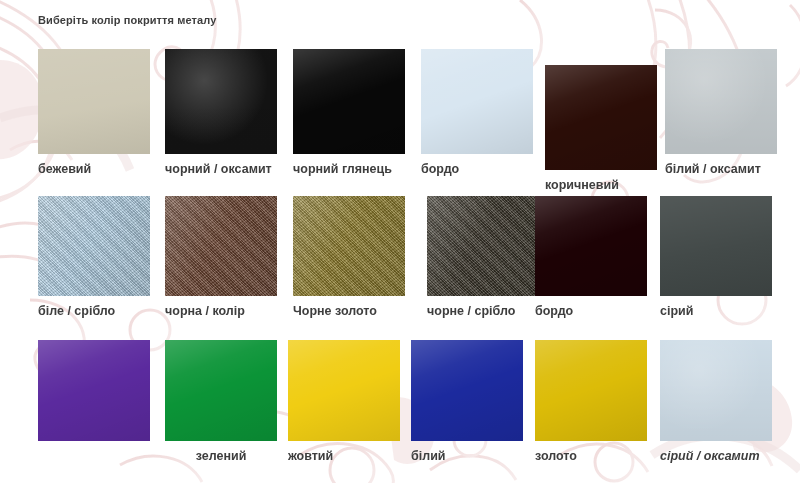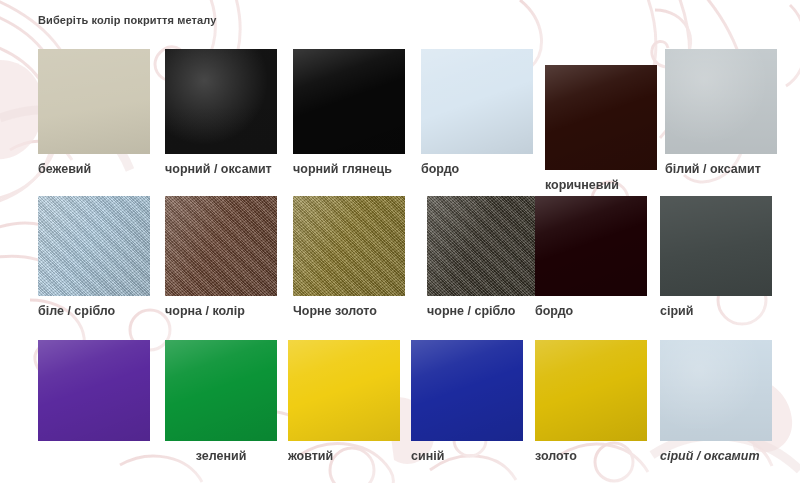--- a/index.html
+++ b/index.html
@@ -231,21 +231,21 @@
       <div class="swatch-cell row-3" style="left: 288px; top: 337px;">
         <div class="swatch-chip" style="background: rgb(240, 205, 19);">
           <div class="sheen" style="background: linear-gradient(160deg, rgba(255, 255, 255, 0.2) 0%, rgba(255, 255, 255, 0.05) 28%, rgba(255, 255, 255, 0) 48%, rgba(0, 0, 0, 0.1) 100%);"></div>
         </div>
         <div class="swatch-label">жовтий</div>
       </div>
       <div class="swatch-cell row-3" style="left: 411px; top: 337px;">
         <div class="swatch-chip" style="background: rgb(28, 42, 158);">
           <div class="sheen" style="background: linear-gradient(160deg, rgba(255, 255, 255, 0.2) 0%, rgba(255, 255, 255, 0.05) 28%, rgba(255, 255, 255, 0) 48%, rgba(0, 0, 0, 0.1) 100%);"></div>
         </div>
-        <div class="swatch-label">синій</div>
+        <div class="swatch-label">білий</div>
       </div>
       <div class="swatch-cell row-3" style="left: 535px; top: 337px;">
         <div class="swatch-chip" style="background: rgb(220, 188, 8);">
           <div class="sheen" style="background: linear-gradient(160deg, rgba(255, 255, 255, 0.2) 0%, rgba(255, 255, 255, 0.05) 28%, rgba(255, 255, 255, 0) 48%, rgba(0, 0, 0, 0.1) 100%);"></div>
         </div>
         <div class="swatch-label">золото</div>
       </div>
       <div class="swatch-cell row-3" style="left: 660px; top: 337px; font-style: italic;">
         <div class="swatch-chip" style="background: rgb(214, 229, 240);">
           <div class="sheen" style="background: radial-gradient(at 35% 30%, rgba(255, 255, 255, 0.22) 0%, rgba(255, 255, 255, 0) 62%), linear-gradient(rgba(0, 0, 0, 0.04) 0%, rgba(0, 0, 0, 0.1) 100%);"></div>

